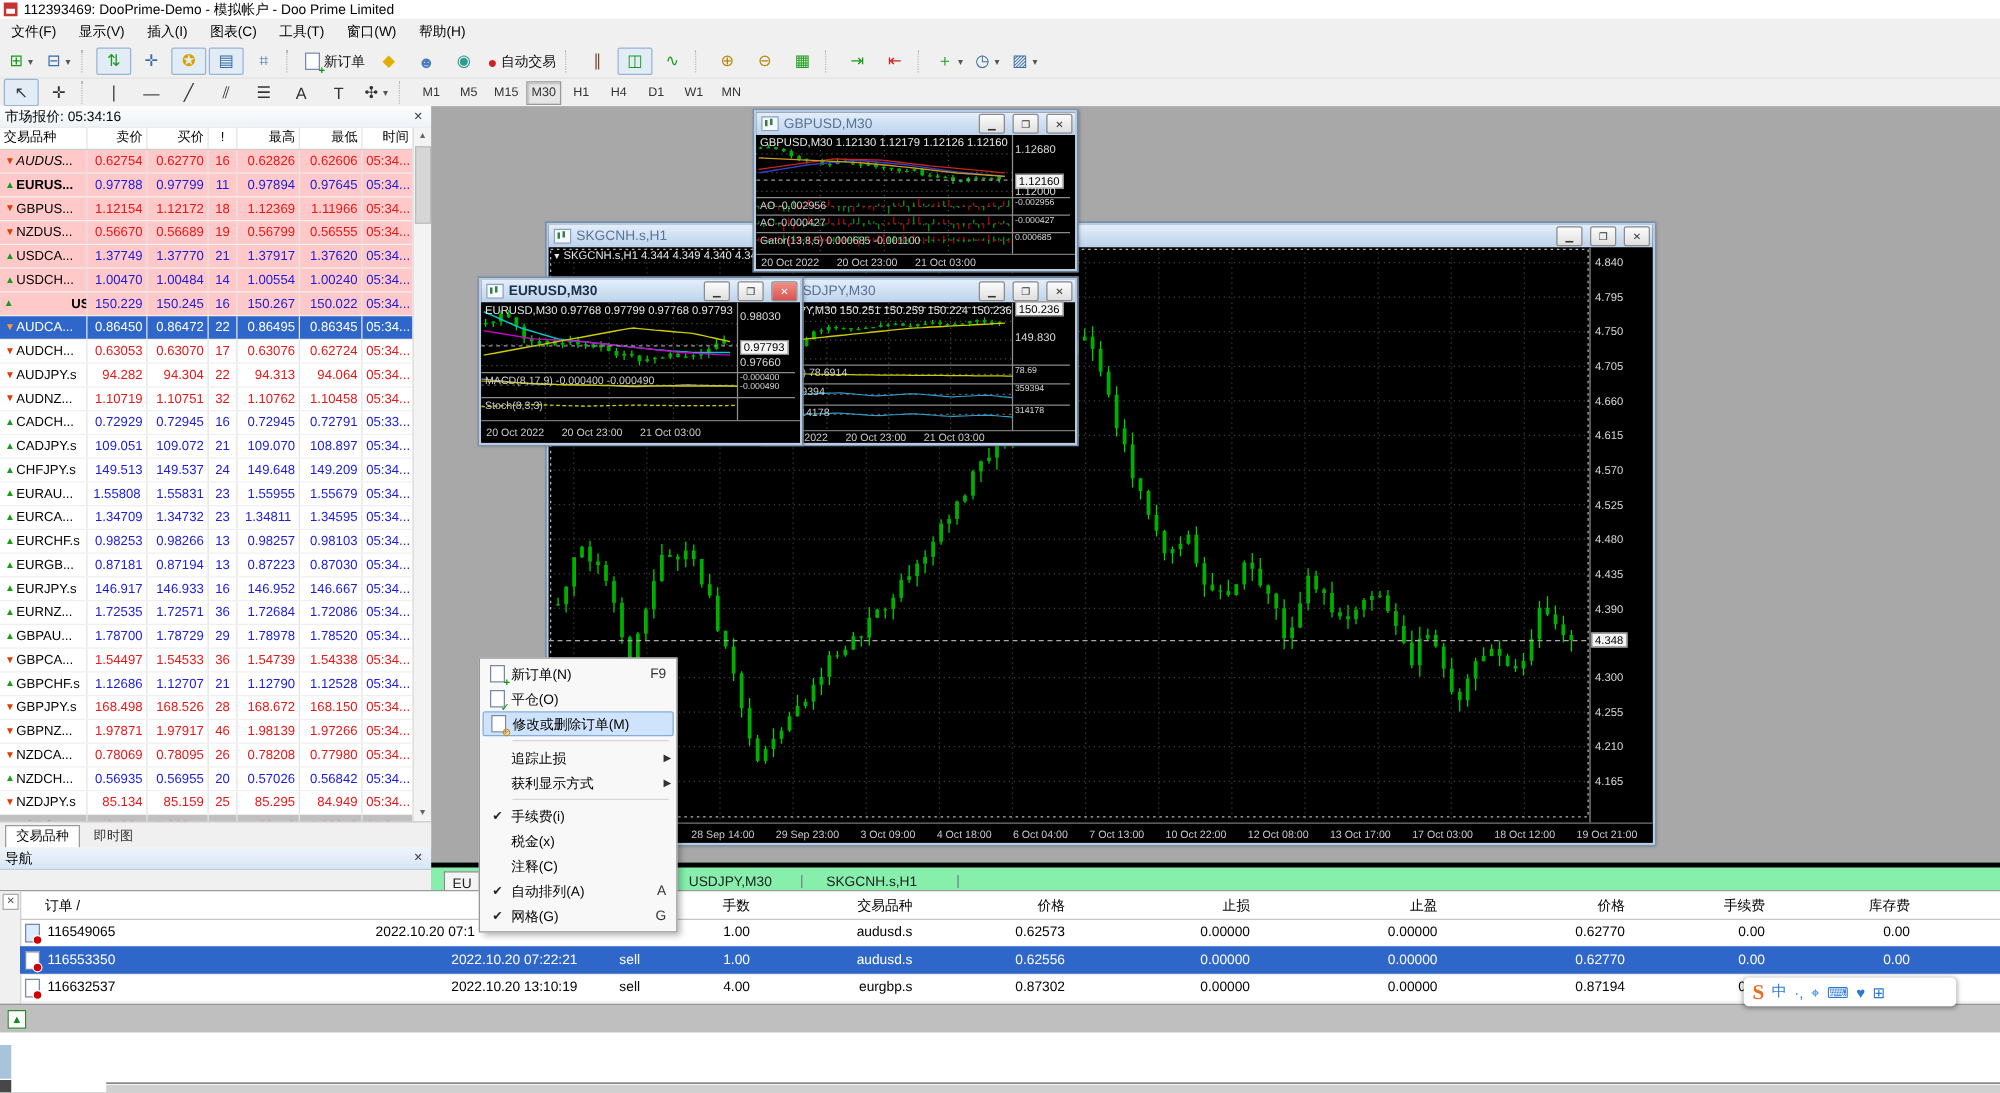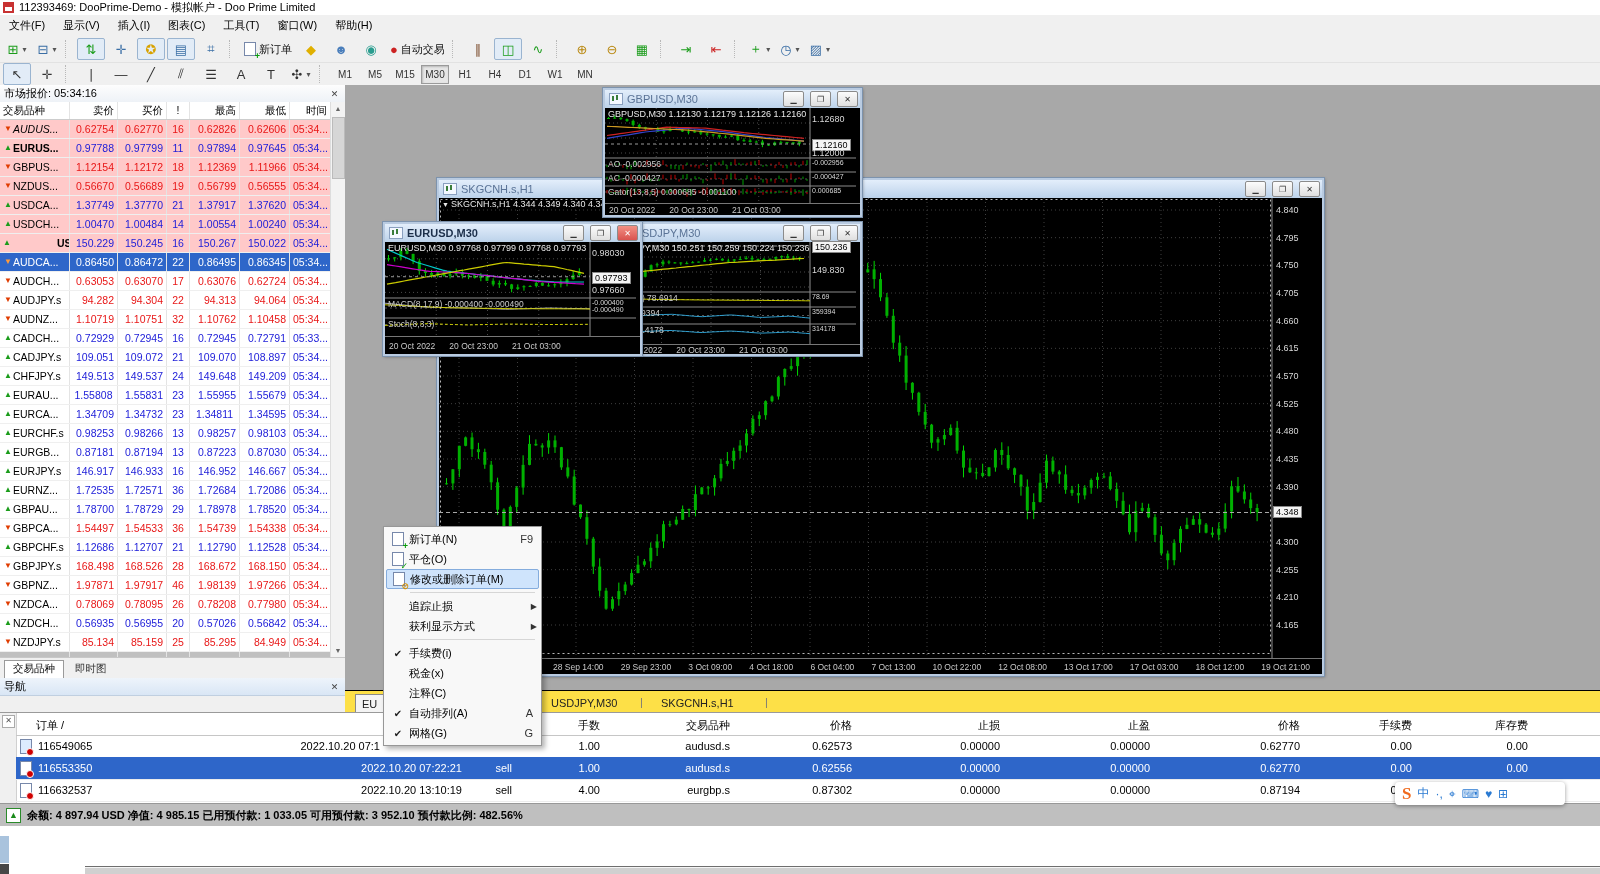--- a/index.html
+++ b/index.html
@@ -54,21 +54,21 @@
   .win-btn{width:19px;height:14px;margin-left:2px;background:linear-gradient(#fcfcfc,#dfdfdf);border:1px solid #8b8b8b;border-radius:2px;font-size:8px;display:flex;align-items:center;justify-content:center;color:#333;}
   .win-btn.close-active{background:linear-gradient(#f29084,#d9534f);color:#fff;}
   .win-body{position:absolute;left:0;top:18px;right:0;bottom:0;background:#000;}
   .legend{position:absolute;left:3px;top:1px;font-size:9px;color:#e8e8e8;white-space:nowrap;z-index:3;}
   .striplabel{position:absolute;font-size:8.5px;color:#cccccc;white-space:nowrap;z-index:3;}
   .pxlabel{position:absolute;font-size:9px;color:#d8d8d8;white-space:nowrap;z-index:3;}
   .pxlabel.boxed{background:#f4f4f4;color:#000;border:1px solid #888;padding:0 2px;}
   .xaxis{position:absolute;left:0;right:0;bottom:0;color:#c8c8c8;font-size:8.5px;display:flex;align-items:center;background:#000;border-top:1px solid #777;z-index:3;}
   .xaxis span{white-space:nowrap;}
   
-  #charttabs{left:345px;top:690px;width:1255px;height:22px;background:#fde047;border-top:1px solid #000000;}
+  #charttabs{left:345px;top:690px;width:1255px;height:22px;background:#86efac;border-top:4px solid #000000;}
   .ctab{position:absolute;top:3px;height:17px;font-size:11px;color:#222;display:flex;align-items:center;padding:0 6px;}
   .ctab.active{background:#f4f4f4;border:1px solid #8a8a8a;border-bottom:none;}
   .ctab-sep{position:absolute;top:5px;color:#777;font-size:11px;}
   
   #terminal{left:0;top:712px;width:1600px;height:112px;background:#fff;border-top:1px solid #9a9a9a;}
   #term-grip{position:absolute;left:0;top:0;width:16px;height:100%;background:#f0f0f0;border-right:1px solid #d0d0d0;}
   .trow{position:absolute;left:16px;right:0;height:22px;border-bottom:1px solid #ececec;}
   .trow .c{position:absolute;top:0;height:22px;line-height:22px;text-align:right;white-space:nowrap;overflow:hidden;}
   .trow.head{height:20px;border-bottom:1px solid #c6c6c6;}
   .trow.head .c{height:20px;line-height:20px;color:#000;}
@@ -1559,21 +1559,20 @@
         <span class="c" style="left: 746px; width: 90px;">0.87302</span>
         <span class="c" style="left: 894px; width: 90px;">0.00000</span>
         <span class="c" style="left: 1044px; width: 90px;">0.00000</span>
         <span class="c" style="left: 1194px; width: 90px;">0.87194</span>
         <span class="c" style="left: 1326px; width: 70px;">0.00</span>
         <span class="c" style="left: 1442px; width: 70px;">13.62</span>
       </div>
     </div>
   <div id="statusbar">
     <span id="status-icon">▲</span>
-    <span>余额: 4 897.94 USD  净值: 4 985.15  已用预付款: 1 033.05  可用预付款: 3 952.10  预付款比例: 482.56%</span>
   </div>
 </div>
 
 <div class="abs" id="ctxmenu">
     <div class="mitem">
       <span class="ic">
         <span class="doc">
           <i style="color: rgb(8, 156, 8);">+</i>
         </span>
       </span>

